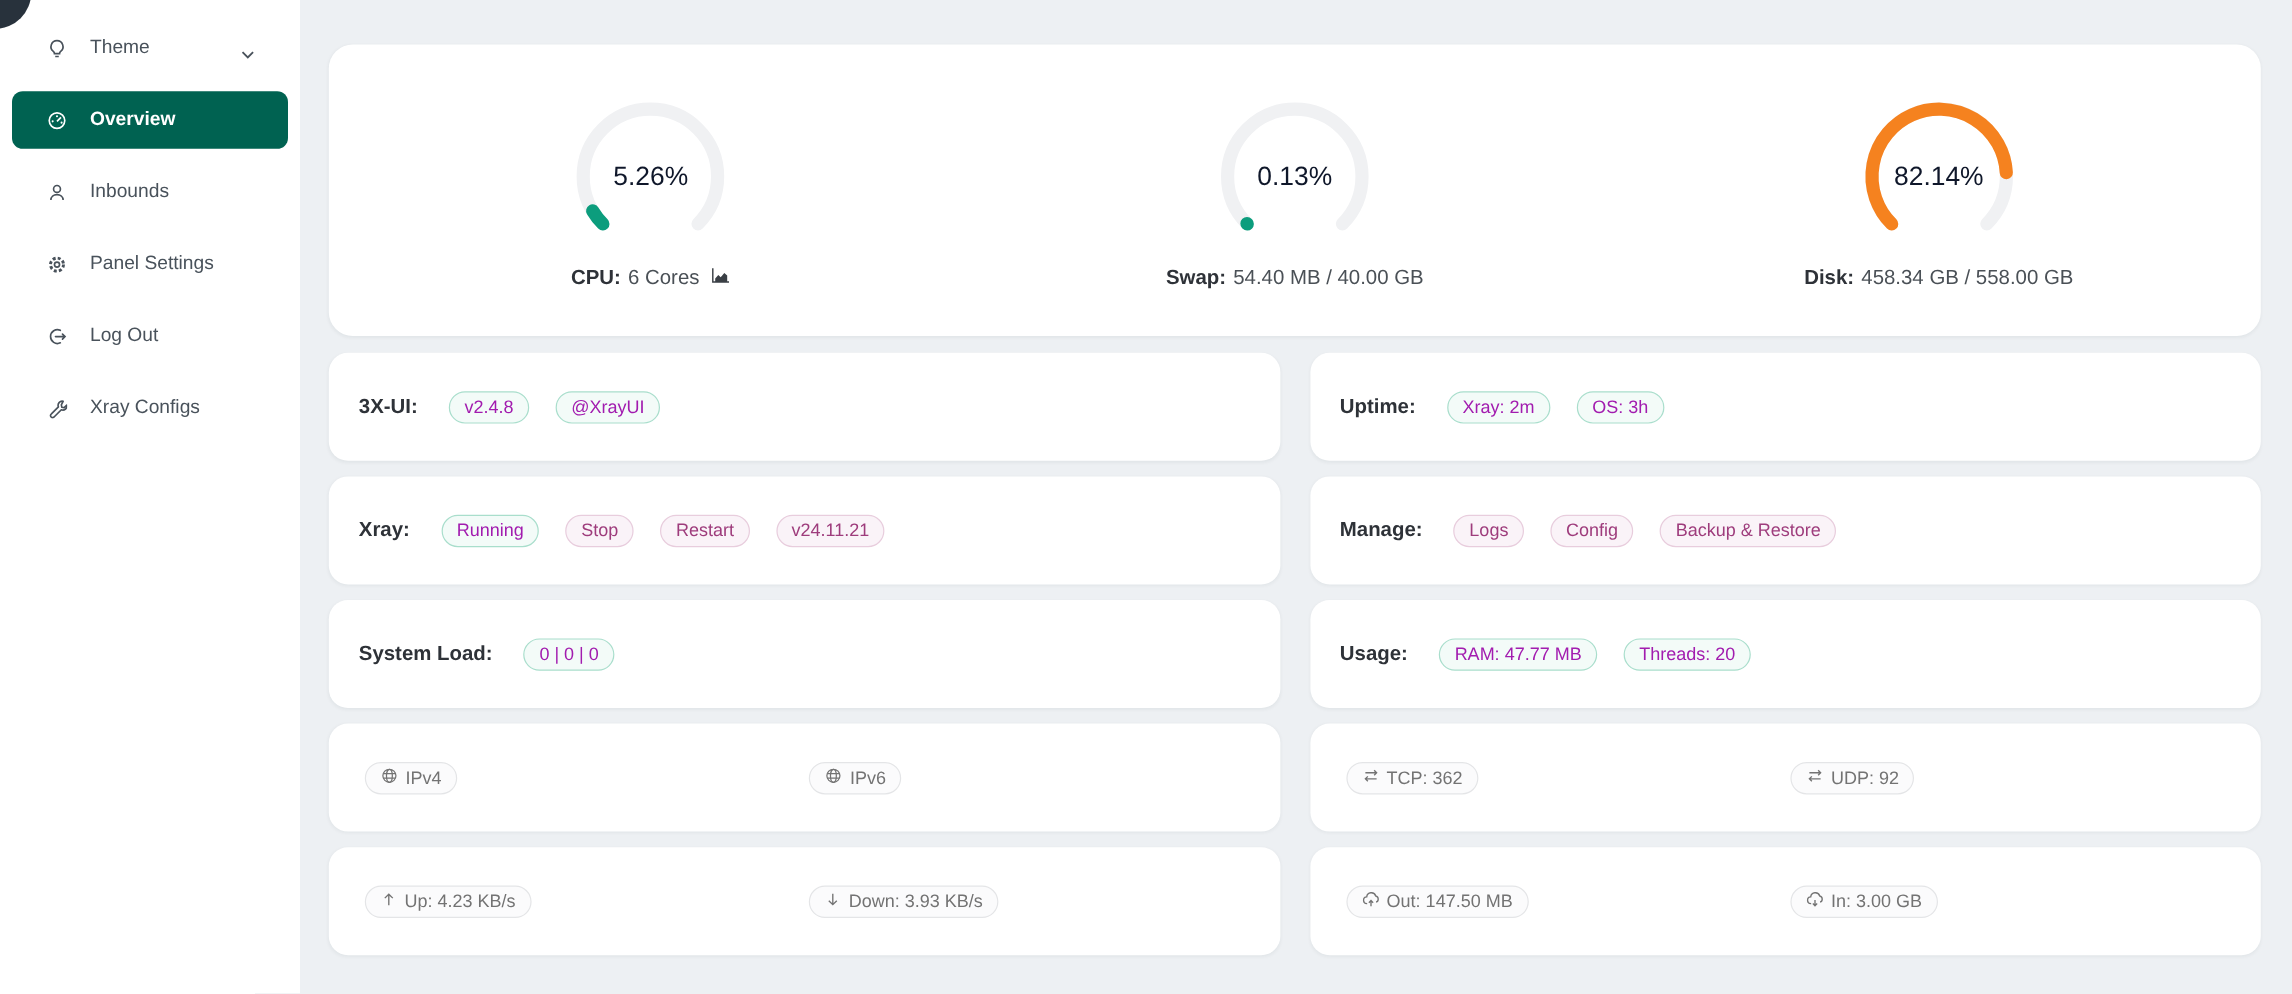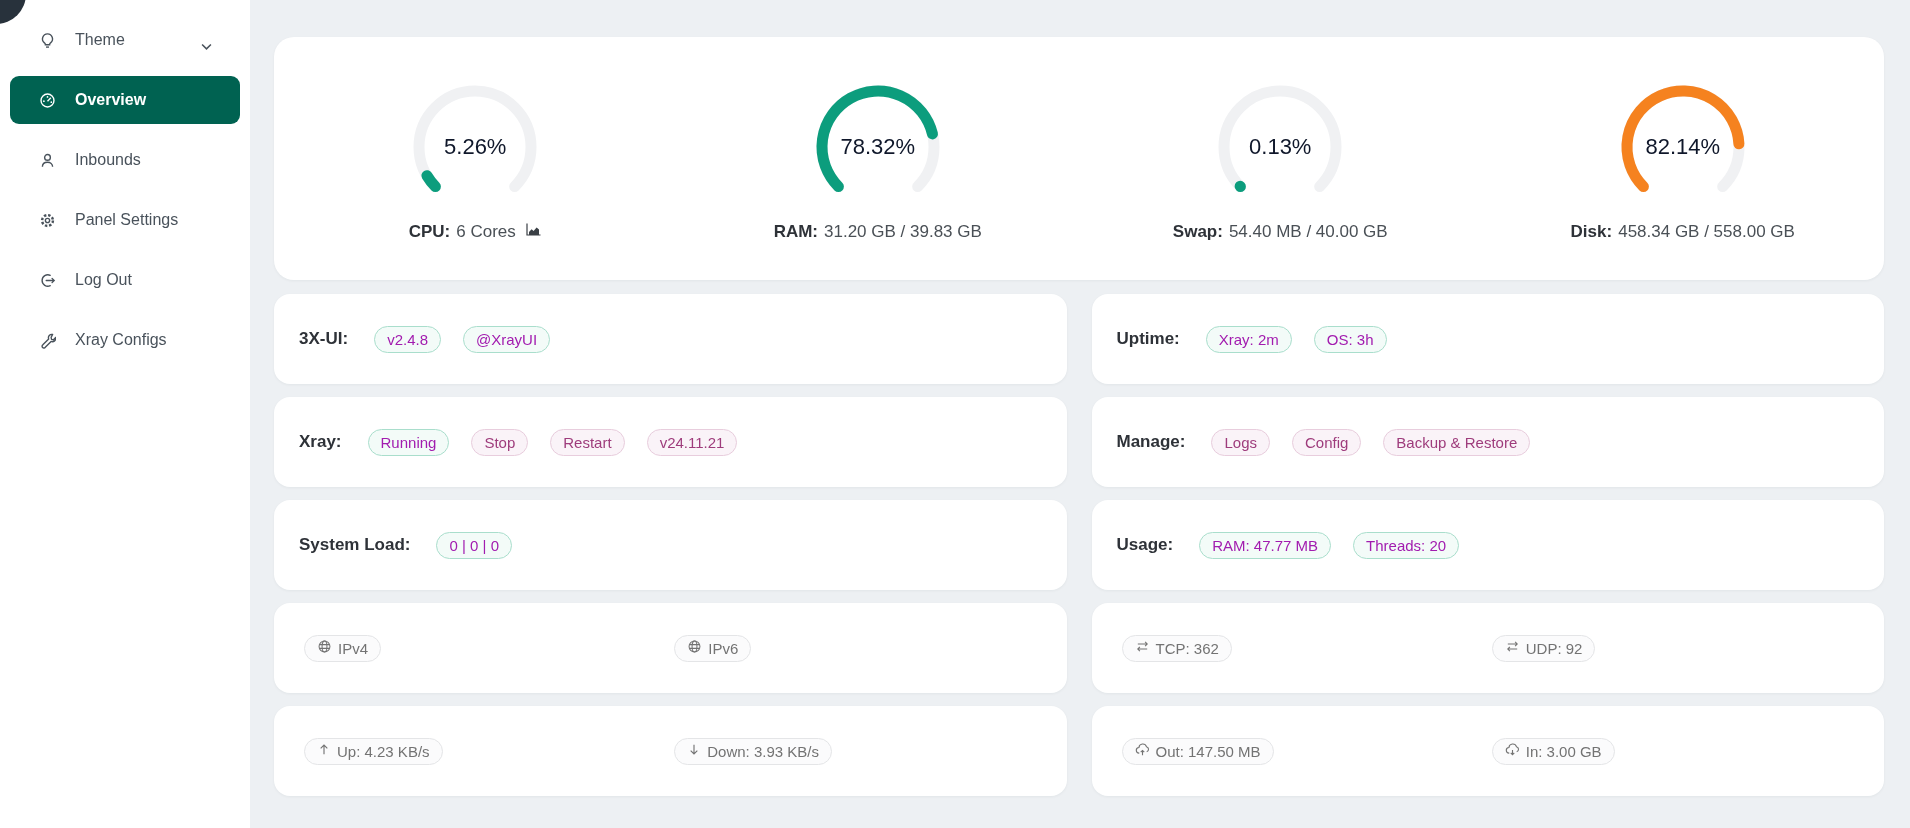--- a/index.html
+++ b/index.html
@@ -177,33 +177,20 @@
               <path d="M2 1.5 V13 H15.5"></path>
               <path d="M4 13 V10 l2.6-2.8 2 1.9 3-3.6 2.4 2 V13 Z" fill="#3a3f45" stroke="none"></path>
             </svg>
           </span>
         </div>
       </div>
       <div class="gauge-col">
         <div class="gauge-wrap">
           <svg class="gauge-svg" viewBox="0 0 134 134">
             <path class="gauge-track" d="M 27.40 106.60 A 56 56 0 1 1 106.67 106.53"></path>
-              <path class="gauge-fill" d="M 27.40 106.60 A 56 56 0 1 1 121.44 53.89" stroke="#0c9d7d"></path>
-          </svg>
-          <div class="gauge-pct">78.32%</div>
-        </div>
-        <div class="gauge-caption">
-          <b>RAM:</b>
-          <span>31.20 GB / 39.83 GB</span>
-        </div>
-      </div>
-      <div class="gauge-col">
-        <div class="gauge-wrap">
-          <svg class="gauge-svg" viewBox="0 0 134 134">
-            <path class="gauge-track" d="M 27.40 106.60 A 56 56 0 1 1 106.67 106.53"></path>
               <path class="gauge-fill" d="M 27.40 106.60 A 56 56 0 0 1 27.13 106.32" stroke="#0c9d7d"></path>
           </svg>
           <div class="gauge-pct">0.13%</div>
         </div>
         <div class="gauge-caption">
           <b>Swap:</b>
           <span>54.40 MB / 40.00 GB</span>
         </div>
       </div>
       <div class="gauge-col">

